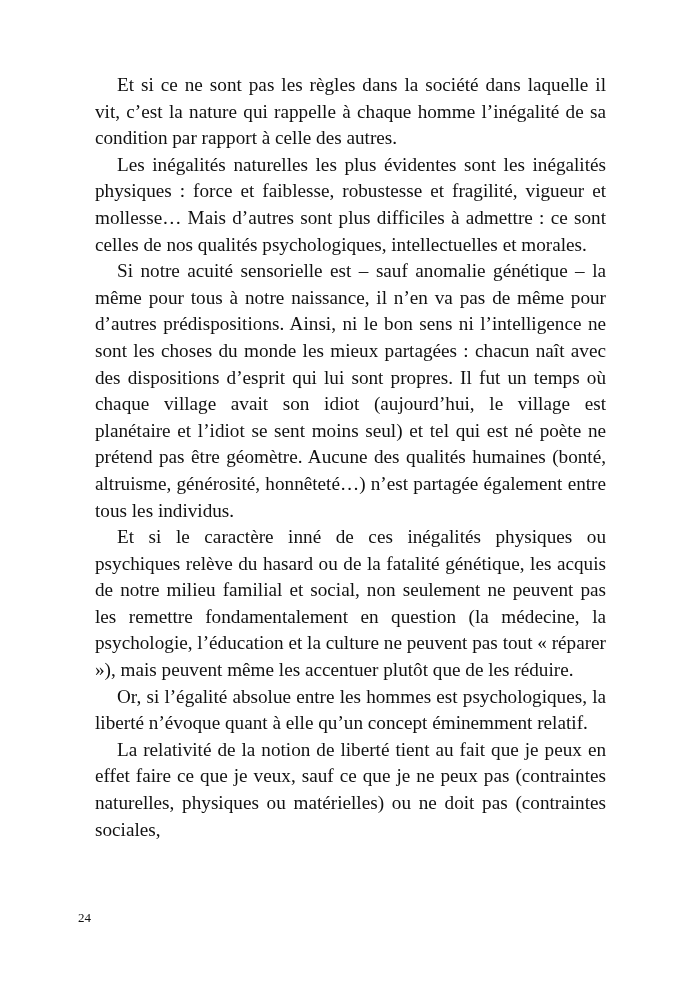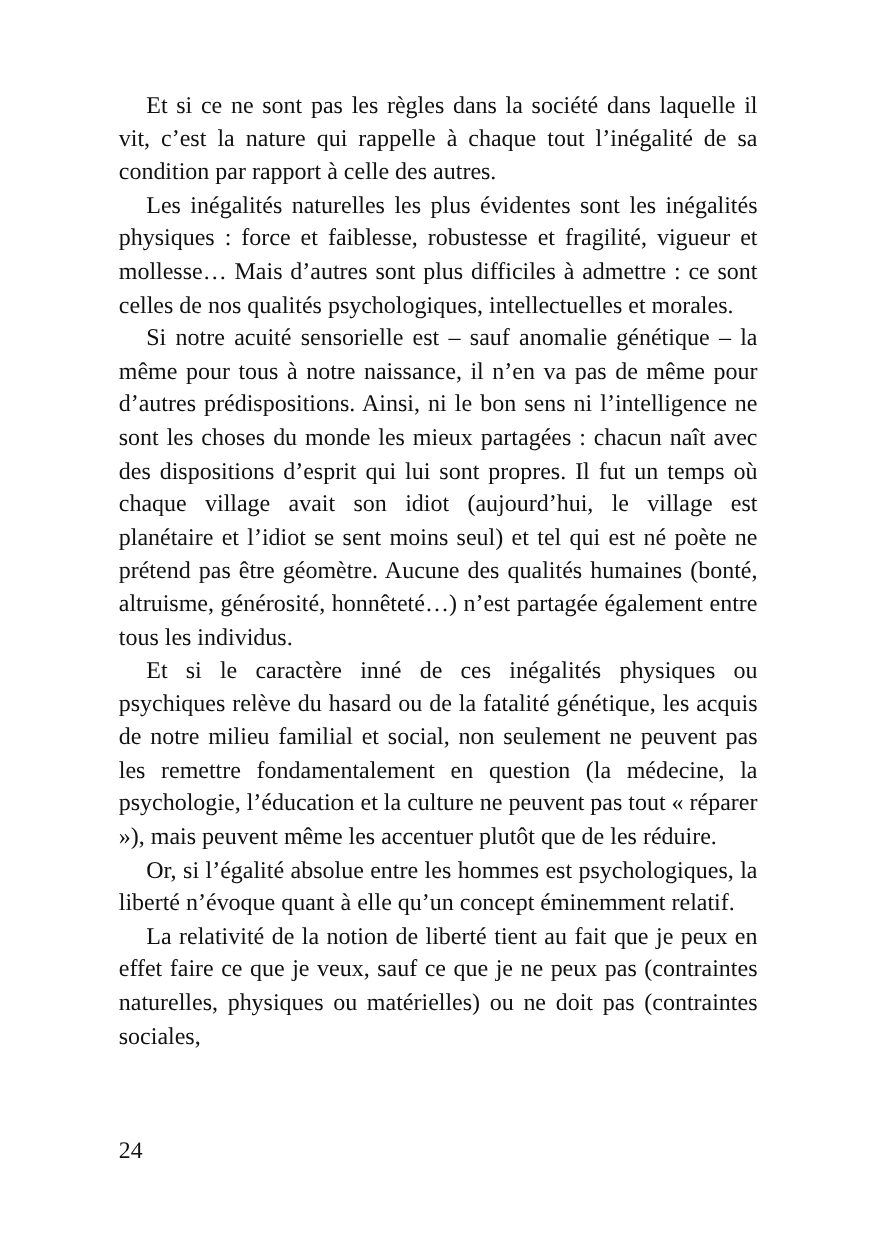--- a/index.html
+++ b/index.html
@@ -13,32 +13,32 @@
       font-size: 19.2px;
       line-height: 26.6px;
       color: #111111;
       text-align: justify;
     }
     .para { margin: 0; text-indent: 22px; }
     .para.noindent { text-indent: 0; }
     .para.last { text-align-last: justify; }
     .page-number {
       position: absolute;
-      left: 95px;
+      left: 78px;
       top: 910px;
       font-family: "Liberation Serif", serif;
-      font-size: 19px;
+      font-size: 13px;
       color: #111111;
     }
   </style>
 </head>
 <body>
 
 <div class="page">
-  <p class="para">Et si ce ne sont pas les règles dans la société dans laquelle il vit, c’est la nature qui rappelle à chaque tout l’inégalité de sa condition par rapport à celle des autres.</p>
+  <p class="para">Et si ce ne sont pas les règles dans la société dans laquelle il vit, c’est la nature qui rappelle à chaque homme l’inégalité de sa condition par rapport à celle des autres.</p>
   <p class="para">Les inégalités naturelles les plus évidentes sont les inégalités physiques : force et faiblesse, robustesse et fragilité, vigueur et mollesse… Mais d’autres sont plus difficiles à admettre : ce sont celles de nos qualités psychologiques, intellectuelles et morales.</p>
   <p class="para">Si notre acuité sensorielle est – sauf anomalie génétique – la même pour tous à notre naissance, il n’en va pas de même pour d’autres prédispositions. Ainsi, ni le bon sens ni l’intelligence ne sont les choses du monde les mieux partagées : chacun naît avec des dispositions d’esprit qui lui sont propres. Il fut un temps où chaque village avait son idiot (aujourd’hui, le village est planétaire et l’idiot se sent moins seul) et tel qui est né poète ne prétend pas être géomètre. Aucune des qualités humaines (bonté, altruisme, générosité, honnêteté…) n’est partagée également entre tous les individus.</p>
   <p class="para">Et si le caractère inné de ces inégalités physiques ou psychiques relève du hasard ou de la fatalité génétique, les acquis de notre milieu familial et social, non seulement ne peuvent pas les remettre fondamentalement en question (la médecine, la psychologie, l’éducation et la culture ne peuvent pas tout « réparer »), mais peuvent même les accentuer plutôt que de les réduire.</p>
   <p class="para">Or, si l’égalité absolue entre les hommes est psychologiques, la liberté n’évoque quant à elle qu’un concept éminemment relatif.</p>
   <p class="para last">La relativité de la notion de liberté tient au fait que je peux en effet faire ce que je veux, sauf ce que je ne peux pas (contraintes naturelles, physiques ou matérielles) ou ne doit pas (contraintes sociales,</p>
 </div>
 
 <div class="page-number">24</div>
 
 </body></html>

